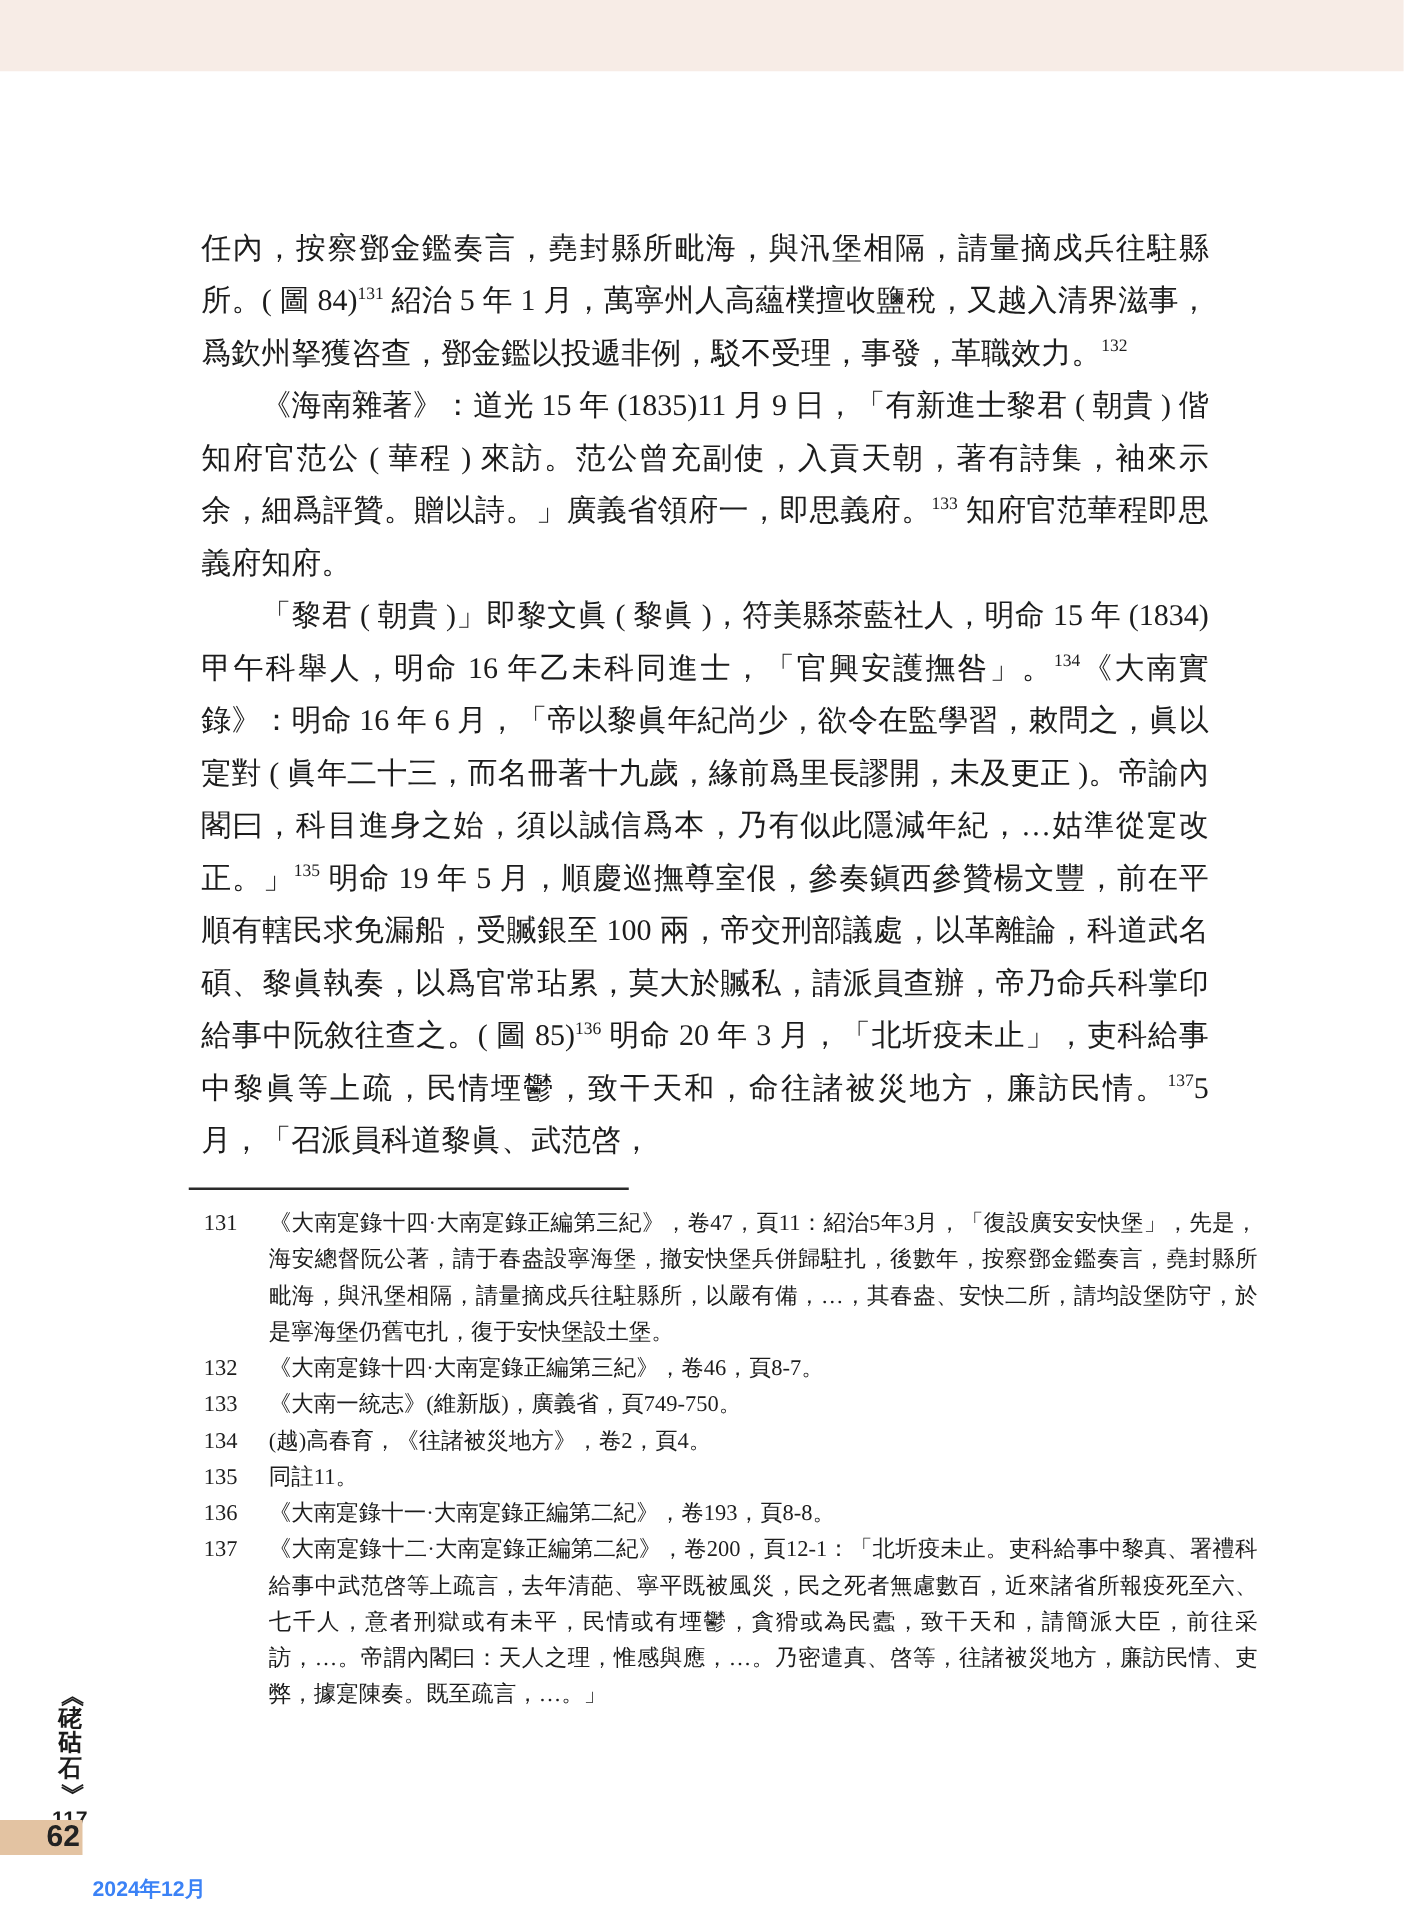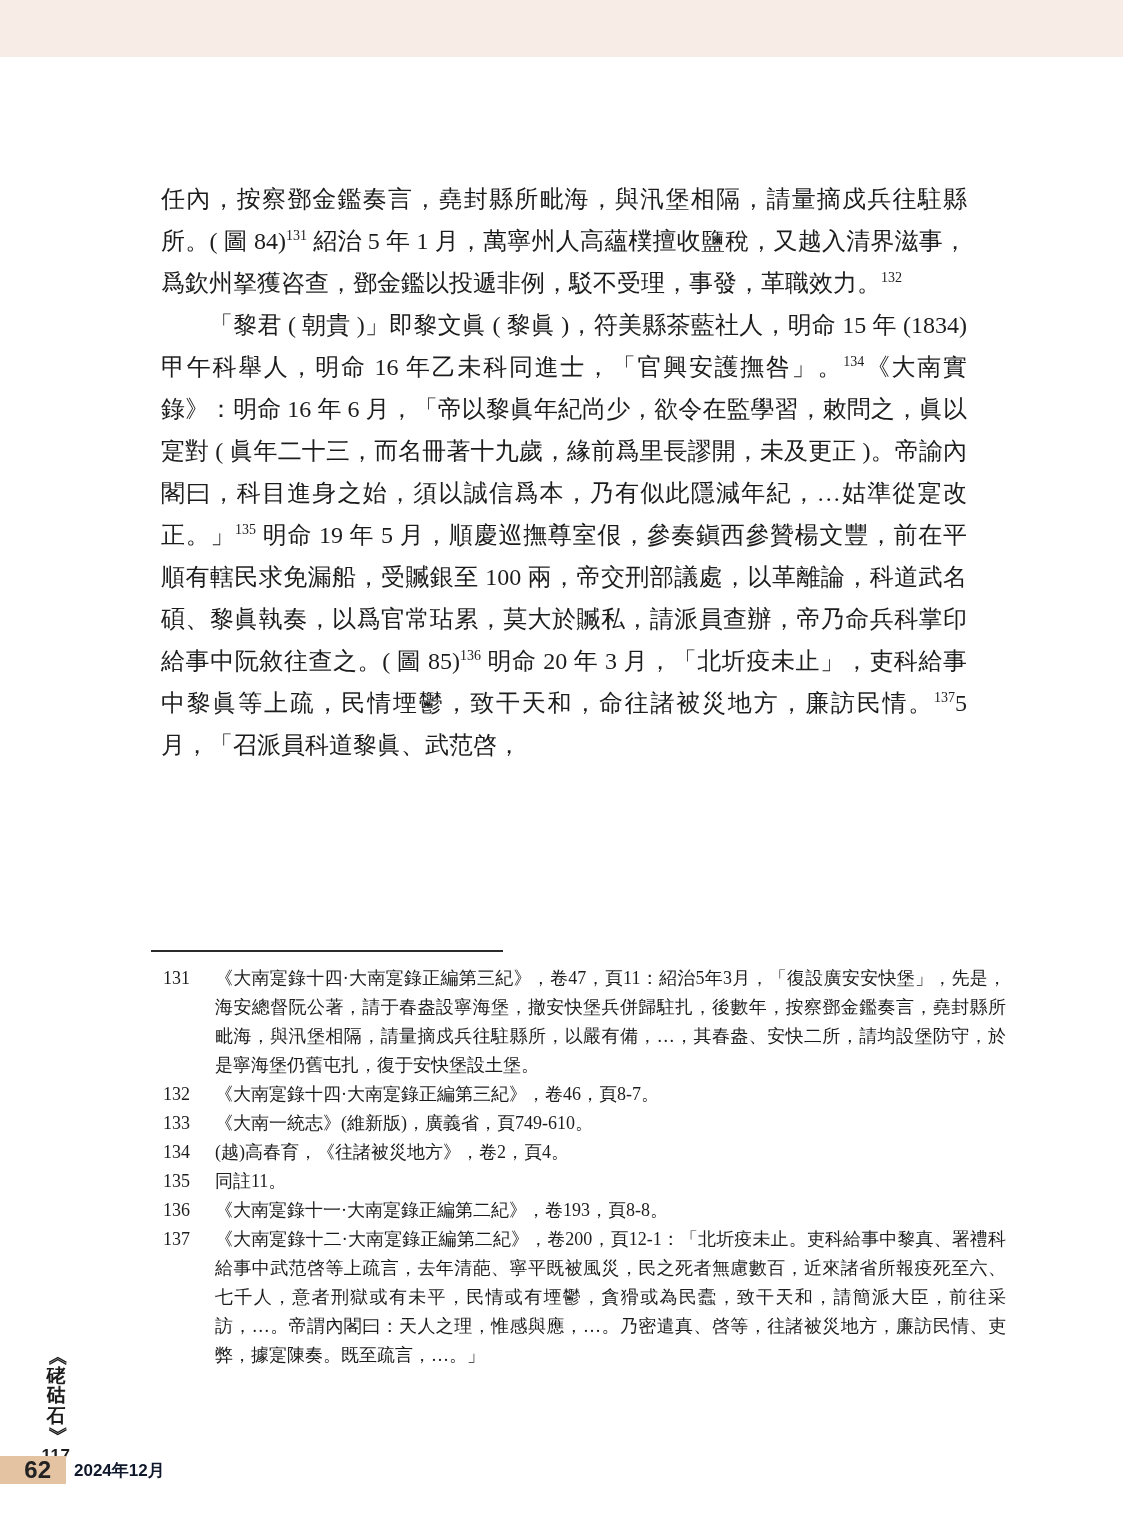--- a/index.html
+++ b/index.html
@@ -63,58 +63,59 @@
     font-family:"Liberation Sans","DejaVu Sans",sans-serif;
     font-weight:bold;font-size:17px;line-height:19px;letter-spacing:0.5px;
   }
   .issue-label{
     font-family:"Liberation Sans","DejaVu Sans",sans-serif;
     font-weight:bold;font-size:18px;line-height:21px;
   }
   .pagenum-box{
     position:absolute;left:0;top:1456px;width:66px;height:28px;
     display:flex;justify-content:flex-end;align-items:center;
-    padding-right:15px;box-sizing:border-box;
+    padding-right:2px;box-sizing:border-box;
   }
   .pagenum{
     font-family:"Liberation Sans","DejaVu Sans",sans-serif;
     font-size:24px;font-weight:600;color:#222;
   }
   .issue-date{
-    position:absolute;left:74px;top:1459px;
+    position:absolute;left:74px;top:1500px;
     font-family:"Liberation Sans","DejaVu Sans",sans-serif;
-    font-size:17px;font-weight:bold;color:#0f172a;
+    font-size:17px;font-weight:bold;color:#3b82f6;
   }
 </style>
 </head>
 <body>
 
 <div class="page">
   <div class="top-band" style="background: rgb(247, 236, 230);"></div>
 
   <div class="main">
 
   <p class="par">任內，按察鄧金鑑奏言，堯封縣所毗海，與汛堡相隔，請量摘戍兵往駐縣所。( 圖 84)<span class="fnref">131</span> 紹治 5 年 1 月，萬寧州人高蘊樸擅收鹽稅，又越入清界滋事，爲欽州拏獲咨查，鄧金鑑以投遞非例，駁不受理，事發，革職效力。<span class="fnref">132</span></p>
+      <p class="par indent">《海南雜著》：道光 15 年 (1835)11 月 9 日，「有新進士黎君 ( 朝貴 ) 偕知府官范公 ( 華程 ) 來訪。范公曾充副使，入貢天朝，著有詩集，袖來示余，細爲評贊。贈以詩。」廣義省領府一，即思義府。<span class="fnref">133</span> 知府官范華程即思義府知府。</p>
       <p class="par indent">「黎君 ( 朝貴 )」即黎文眞 ( 黎眞 )，符美縣茶藍社人，明命 15 年 (1834) 甲午科舉人，明命 16 年乙未科同進士，「官興安護撫咎」。<span class="fnref">134</span>《大南實錄》：明命 16 年 6 月，「帝以黎眞年紀尚少，欲令在監學習，敕問之，眞以寔對 ( 眞年二十三，而名冊著十九歲，緣前爲里長謬開，未及更正 )。帝諭內閣曰，科目進身之始，須以誠信爲本，乃有似此隱減年紀，…姑準從寔改正。」<span class="fnref">135</span> 明命 19 年 5 月，順慶巡撫尊室佷，參奏鎭西參贊楊文豐，前在平順有轄民求免漏船，受贓銀至 100 兩，帝交刑部議處，以革離論，科道武名碩、黎眞執奏，以爲官常玷累，莫大於贓私，請派員查辦，帝乃命兵科掌印給事中阮敘往查之。( 圖 85)<span class="fnref">136</span> 明命 20 年 3 月，「北圻疫未止」，吏科給事中黎眞等上疏，民情堙鬱，致干天和，命往諸被災地方，廉訪民情。<span class="fnref">137</span>5 月，「召派員科道黎眞、武范啓，</p>
     </div>
 
   <div class="footnotes">
     <div class="fn-sep"></div>
 
       <div class="fn-item">
         <div class="fn-num">131</div>
         <div class="fn-text">《大南寔錄十四·大南寔錄正編第三紀》，卷47，頁11：紹治5年3月，「復設廣安安快堡」，先是，海安總督阮公著，請于春盎設寧海堡，撤安快堡兵併歸駐扎，後數年，按察鄧金鑑奏言，堯封縣所毗海，與汛堡相隔，請量摘戍兵往駐縣所，以嚴有備，…，其春盎、安快二所，請均設堡防守，於是寧海堡仍舊屯扎，復于安快堡設土堡。</div>
       </div>
       <div class="fn-item">
         <div class="fn-num">132</div>
         <div class="fn-text">《大南寔錄十四·大南寔錄正編第三紀》，卷46，頁8-7。</div>
       </div>
       <div class="fn-item">
         <div class="fn-num">133</div>
-        <div class="fn-text">《大南一統志》(維新版)，廣義省，頁749-610。</div>
+        <div class="fn-text">《大南一統志》(維新版)，廣義省，頁749-750。</div>
       </div>
       <div class="fn-item">
         <div class="fn-num">134</div>
         <div class="fn-text">(越)高春育，《往諸被災地方》，卷2，頁4。</div>
       </div>
       <div class="fn-item">
         <div class="fn-num">135</div>
         <div class="fn-text">同註11。</div>
       </div>
       <div class="fn-item">

